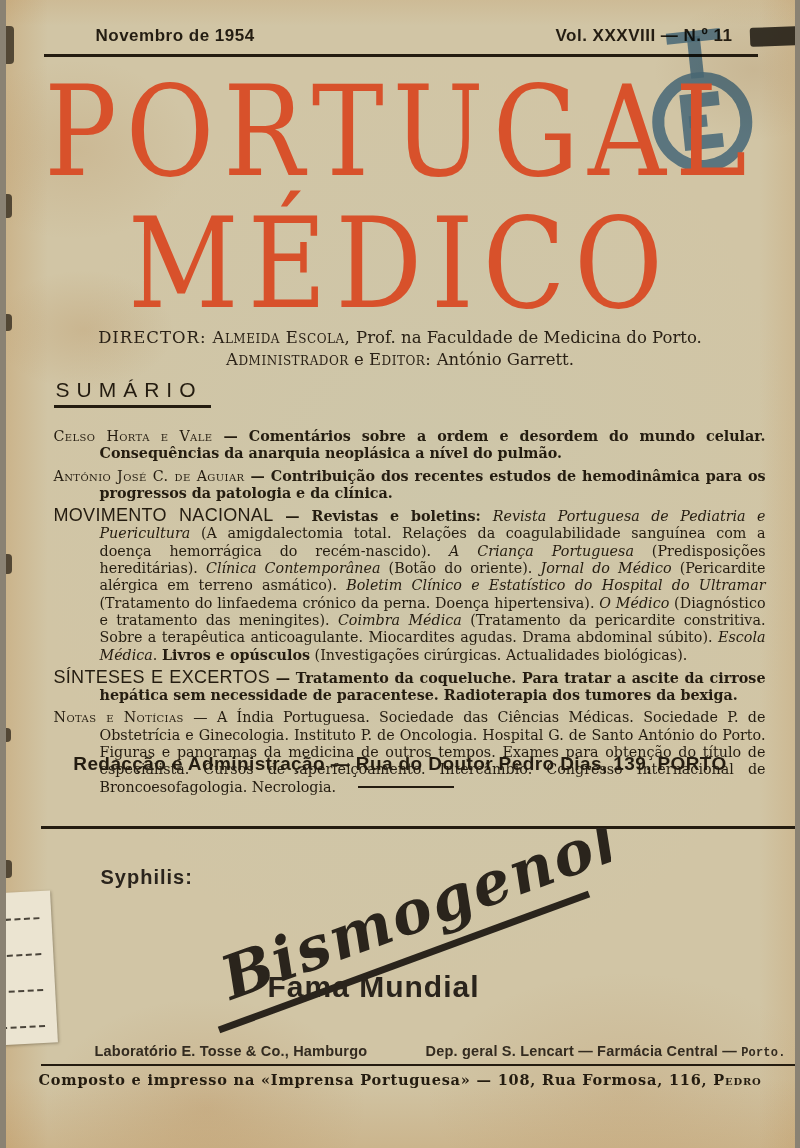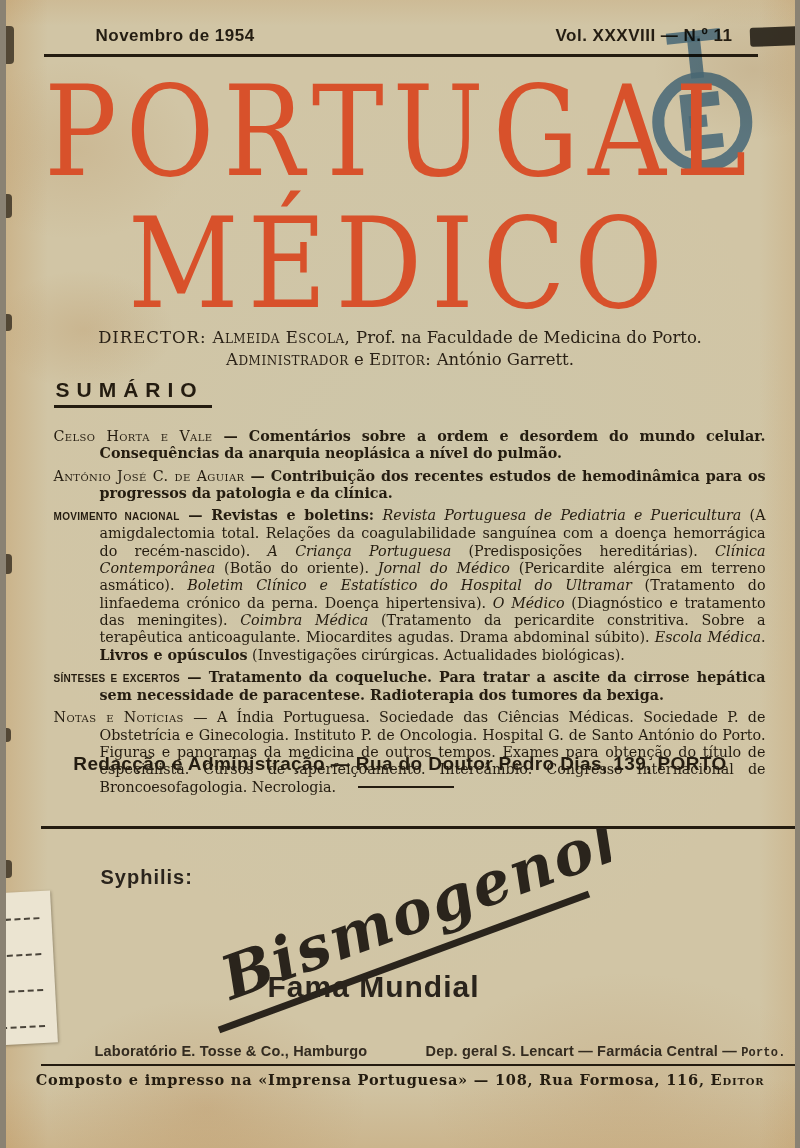--- a/index.html
+++ b/index.html
@@ -37,29 +37,29 @@
   .title{position:absolute;left:20px;right:20px;text-align:center;color:#d8512b;
     font-family:"DejaVu Serif",serif;letter-spacing:9px;white-space:nowrap;}
   .t1{top:58px;font-size:108px;transform:scaleY(1.17);transform-origin:center top;}
   .t2{top:190px;font-size:108px;transform:scaleY(1.17);transform-origin:center top;}
 
   .credits{position:absolute;left:0;right:0;top:327px;text-align:center;font-size:16.5px;line-height:22px;color:#2a2116;}
   .credits p{margin:0;}
   .lbl{letter-spacing:1px;margin-right:6px;text-align:right;}
   .sc{font-variant:small-caps;letter-spacing:.5px;}
 
-  .sumario-h{position:absolute;left:48px;top:378px;font-family:"Liberation Sans",sans-serif;font-weight:bold;
+  .sumario-h{position:absolute;left:48px;top:378px;font-family:"Liberation Sans",sans-serif;font-weight:normal;
     font-size:21px;letter-spacing:7px;color:#241c10;border-bottom:3.5px solid #241c10;padding:0 8px 3px 2px;}
 
   .entries{position:absolute;left:48px;top:428px;width:712px;font-size:14.3px;line-height:17.3px;color:#241c10;}
   .entry{margin:0 0 5px 0;padding-left:46px;text-indent:-46px;text-align:justify;}
   .seg-sc{font-variant:small-caps;letter-spacing:.4px;}
   .seg-b{font-weight:bold;}
   .seg-i{font-style:italic;}
-  .seg-head{font-family:"Liberation Sans",sans-serif;font-weight:bold;font-size:10px;letter-spacing:.3px;}
+  .seg-head{font-family:"Liberation Sans",sans-serif;font-weight:normal;font-size:18px;letter-spacing:.3px;}
 
   .address{position:absolute;left:0;right:0;top:753px;text-align:center;font-family:"Liberation Sans",sans-serif;
     font-weight:bold;font-size:19px;letter-spacing:.4px;color:#241c10;}
 
   .syph{position:absolute;left:95px;top:866px;font-family:"Liberation Sans",sans-serif;font-weight:bold;font-size:20px;letter-spacing:1px;color:#2a241c;}
   .brand-svg{position:absolute;left:195px;top:828px;width:410px;height:222px;}
   .fama{position:absolute;left:262px;top:970px;font-family:"Liberation Sans",sans-serif;font-weight:bold;font-size:30px;letter-spacing:1px;color:#2a241c;}
   .lab{position:absolute;left:89px;top:1043px;font-family:"Liberation Sans",sans-serif;font-weight:bold;font-size:14.5px;letter-spacing:.2px;color:#332b20;}
   .dist{position:absolute;left:420px;top:1043px;font-family:"Liberation Sans",sans-serif;font-weight:bold;font-size:14.5px;letter-spacing:.2px;color:#332b20;}
   .dist .city{font-family:Liberation Mono, monospace;font-size:12px;}
@@ -130,21 +130,21 @@
   <div class="syph">Syphilis:</div>
   <svg class="brand-svg" viewBox="0 0 410 222">
     <line x1="18" y1="202" x2="388" y2="66" stroke="#2a241c" stroke-width="7"></line>
     <text x="30" y="172" transform="rotate(-20 30 172)" font-family="DejaVu Serif, serif" font-style="italic" font-weight="bold" font-size="60" letter-spacing="2" fill="#2a241c">Bismogenol</text>
   </svg>
   <div class="fama">Fama Mundial</div>
   <div class="lab">Laboratório E. Tosse &amp; Co., Hamburgo</div>
   <div class="dist"><span>Dep. geral S. Lencart — Farmácia Central — </span><span class="city">Porto.</span></div>
 
   <div class="rule rule-bottom"></div>
-  <div class="imprint"><span>Composto e impresso na «Imprensa Portuguesa» — 108, Rua Formosa, 116, </span><span class="city">Editor</span></div>
+  <div class="imprint"><span>Composto e impresso na «Imprensa Portuguesa» — 108, Rua Formosa, 116, </span><span class="city">Pedro</span></div>
 
   <div class="label">
       <i></i>
       <i></i>
       <i></i>
       <i></i>
     </div>
 </div>
 
 </body></html>

